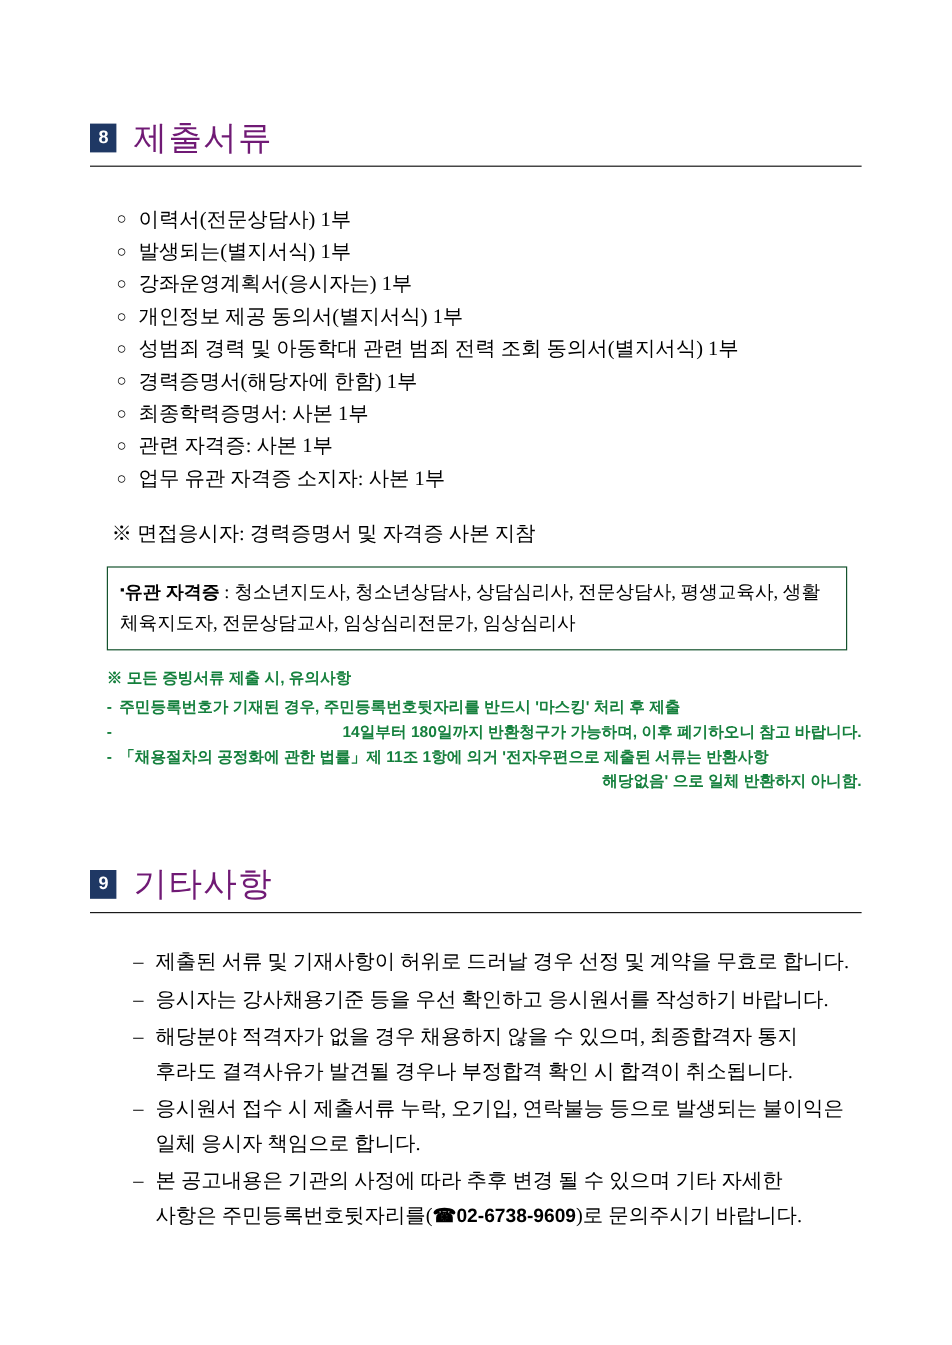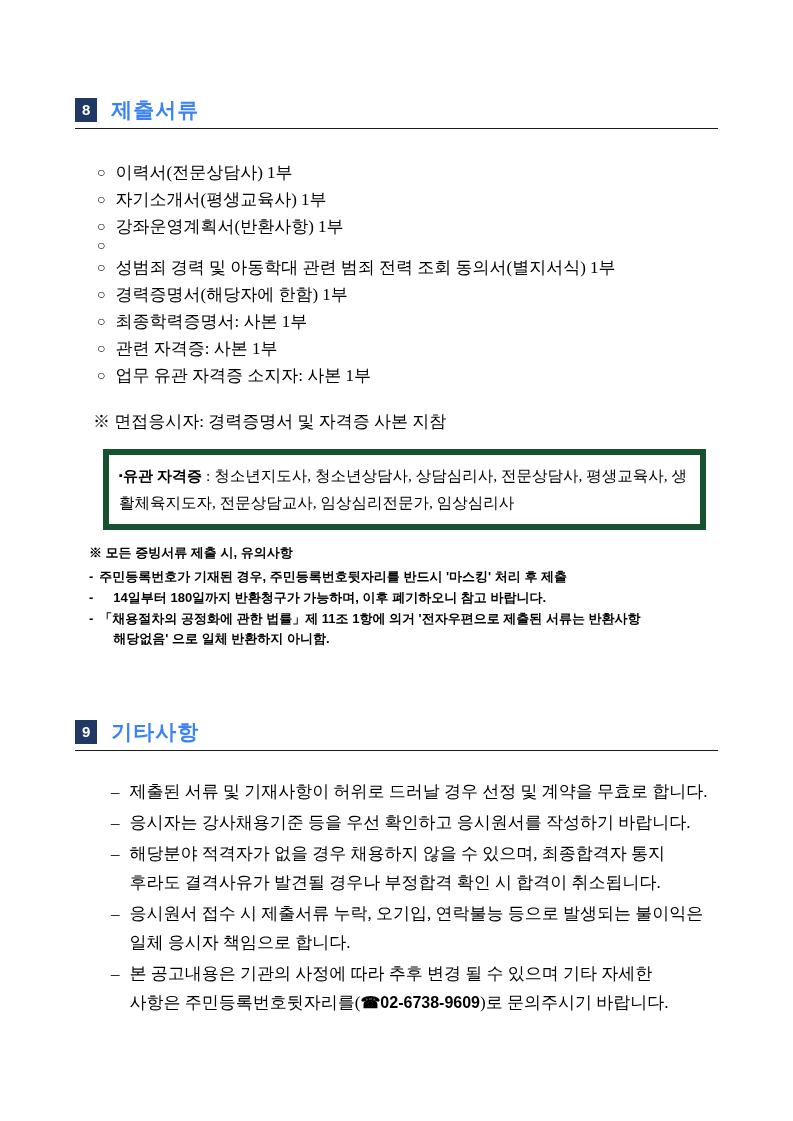--- a/index.html
+++ b/index.html
@@ -41,24 +41,24 @@
     color: #ffffff;
     font-family: "Liberation Sans", sans-serif;
     font-weight: bold;
     font-size: 15px;
     line-height: 1;
     padding: 4px 7px 5px 7px;
     display: inline-block;
   }
   .sec-title {
     font-family: "Liberation Sans", sans-serif;
-    font-weight: bold;
-    font-size: 21px;
+    font-weight: normal;
+    font-size: 28px;
     letter-spacing: 1px;
-    color: #3b82f6;
+    color: #701a75;
   }
 
   
   .doc-list {
     margin-top: 30px;
     list-style: none;
     padding: 0 0 0 22px;
     margin-bottom: 0;
   }
   .doc-list li {
@@ -79,43 +79,43 @@
   .note-line {
     margin-top: 20px;
     padding-left: 18px;
     font-size: 17px;
     line-height: 26px;
   }
 
   
   .qual-box {
     margin-top: 14px;
-    margin-left: 28px;
+    margin-left: 14px;
     margin-right: 12px;
-    border: 6px solid #14532d;
+    border: 1px solid #14532d;
     padding: 8px 10px 9px 10px;
     font-size: 15.5px;
     line-height: 25px;
   }
   .qual-box b {
     font-family: "Liberation Sans", sans-serif;
     font-size: 15px;
   }
   .sq {
     font-size: 11px;
     vertical-align: middle;
     position: relative;
     top: -2px;
   }
 
   
   .caution {
     margin-top: 14px;
     margin-left: 14px;
-    color: #000000;
+    color: #15803d;
     font-family: "Liberation Sans", sans-serif;
   }
   .caution-title {
     font-size: 13px;
     font-weight: bold;
     margin-bottom: 5px;
   }
   .caution ul {
     list-style: none;
     margin: 0;
@@ -127,20 +127,21 @@
     font-weight: bold;
     display: flex;
     gap: 6px;
     margin-bottom: 1px;
   }
   .caution li .dash { flex: 0 0 auto; }
   .caution li .txt { flex: 1 1 auto; }
   .caution .cont {
     display: block;
     padding-left: 14px;
+    text-align: right;
   }
 
   
   .etc-list {
     margin-top: 26px;
     list-style: none;
     padding: 0 0 0 36px;
   }
   .etc-list li {
     font-size: 17px;
@@ -169,28 +170,29 @@
       <span class="sec-title">제출서류</span>
     </div>
 
     <ul class="doc-list">
       <li>
         <span class="ring">○</span>
         <span>이력서(전문상담사) 1부</span>
       </li>
       <li>
         <span class="ring">○</span>
-        <span>자기소개서(평생교육사) 1부</span>
-      </li>
-      <li>
-        <span class="ring">○</span>
-        <span>강좌운영계획서(반환사항) 1부</span>
-      </li>
-      <li>
-        <span class="ring">○</span>
+        <span>발생되는(별지서식) 1부</span>
+      </li>
+      <li>
+        <span class="ring">○</span>
+        <span>강좌운영계획서(응시자는) 1부</span>
+      </li>
+      <li>
+        <span class="ring">○</span>
+        <span>개인정보 제공 동의서(별지서식) 1부</span>
       </li>
       <li>
         <span class="ring">○</span>
         <span>성범죄 경력 및 아동학대 관련 범죄 전력 조회 동의서(별지서식) 1부</span>
       </li>
       <li>
         <span class="ring">○</span>
         <span>경력증명서(해당자에 한함) 1부</span>
       </li>
       <li>

